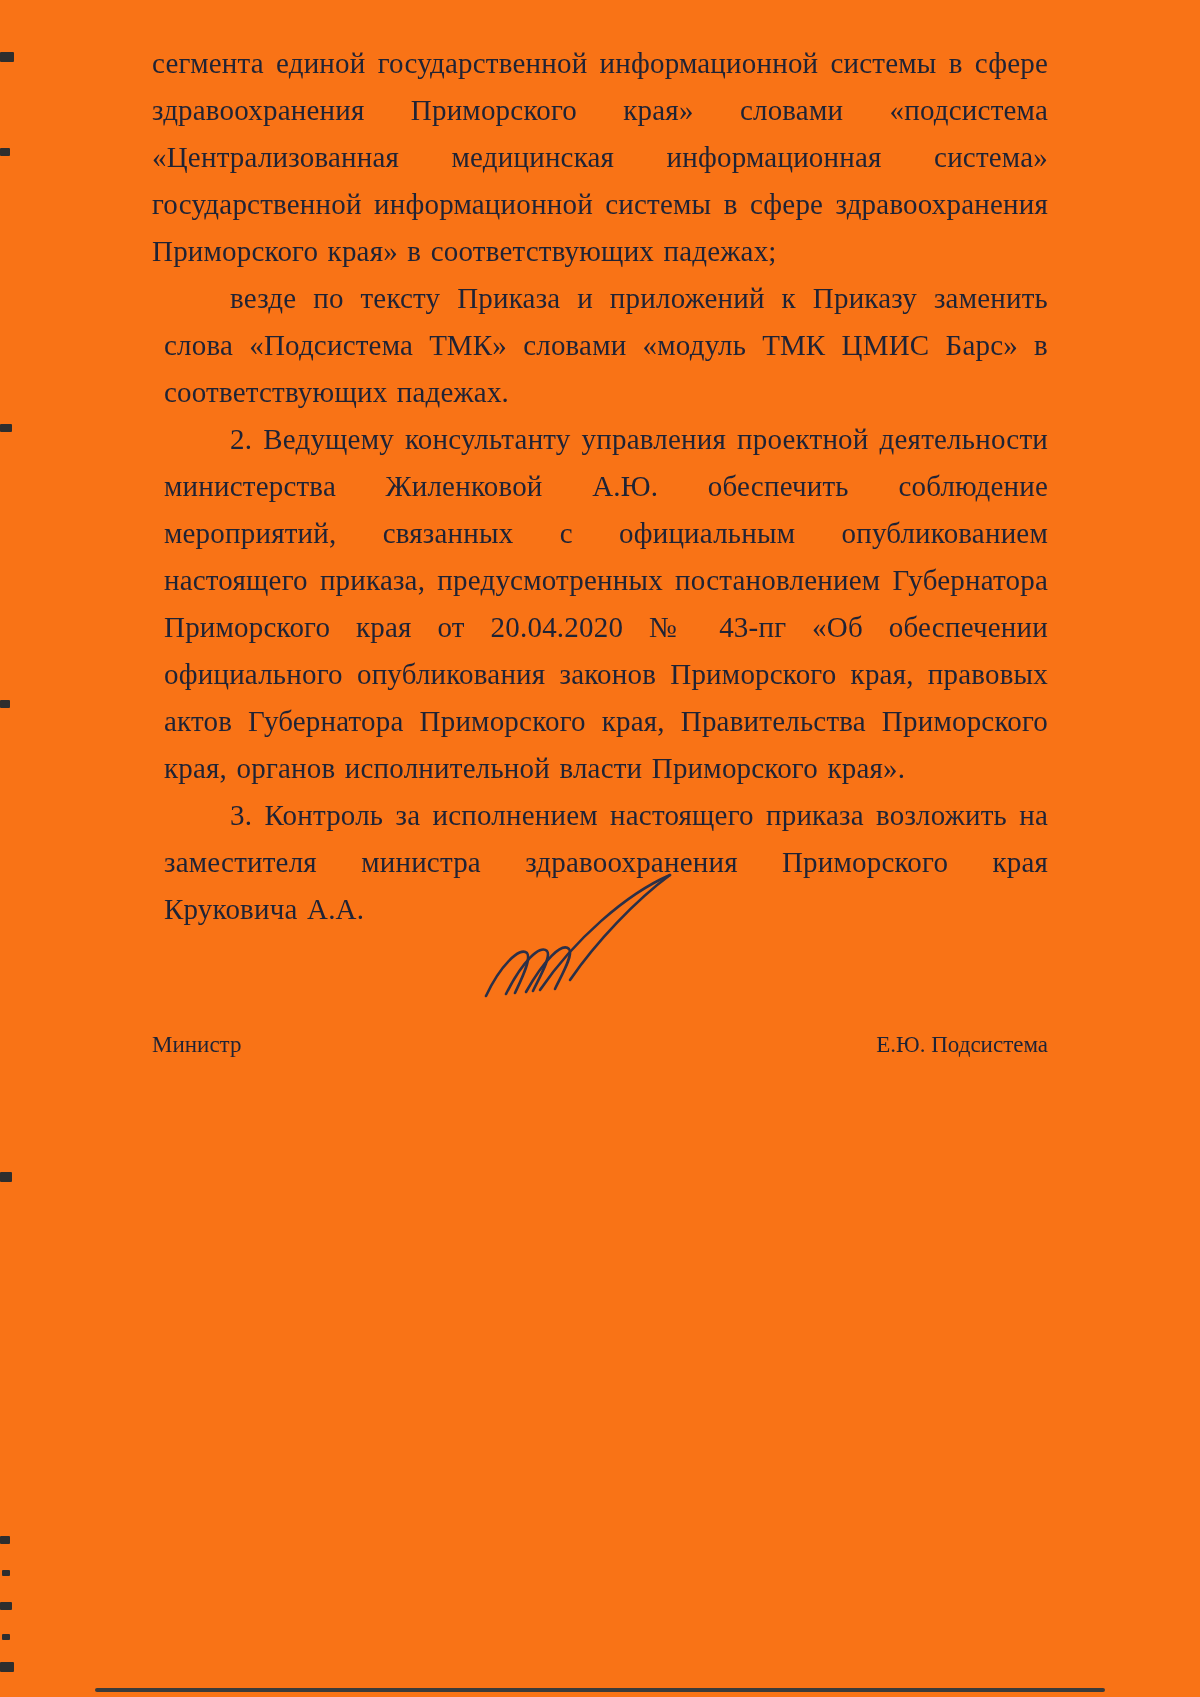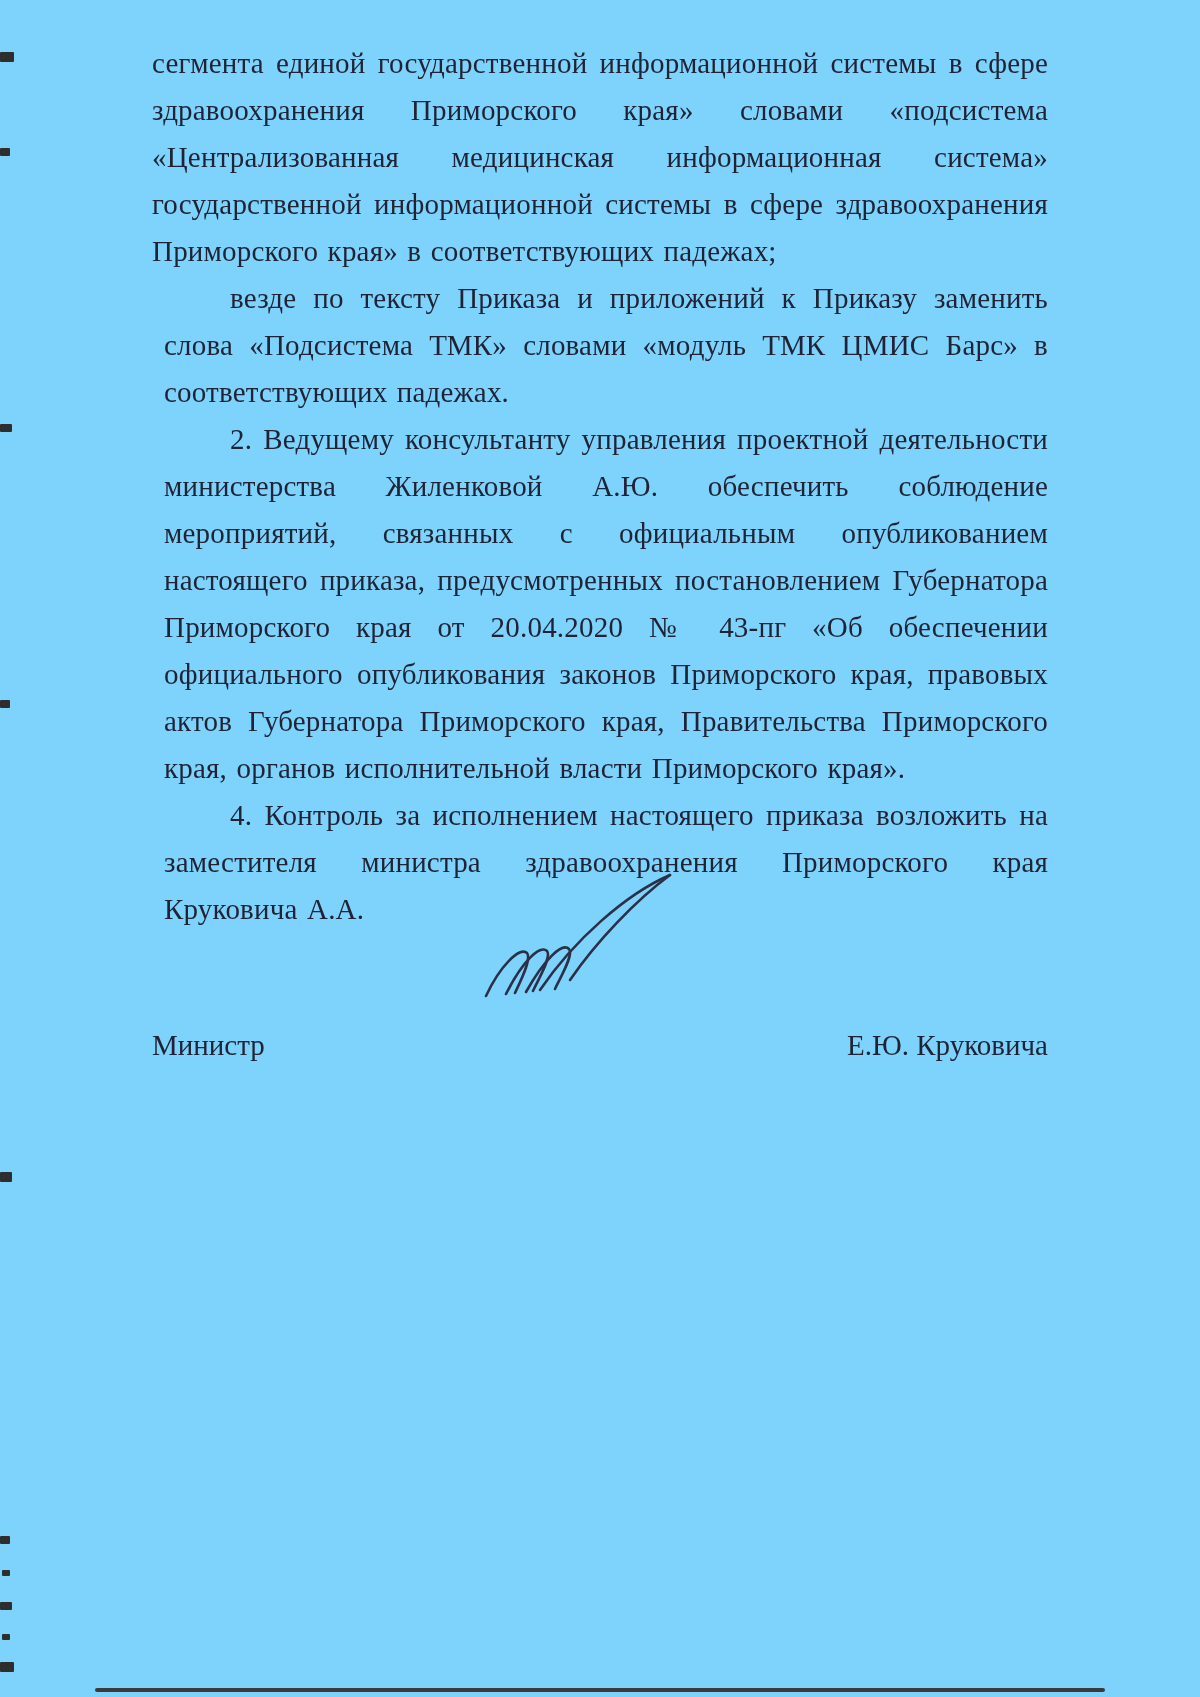--- a/index.html
+++ b/index.html
@@ -8,21 +8,21 @@
     width: 1200px;
     height: 1697px;
     position: relative;
     background: #fbfbfa;
     font-family: "Liberation Serif", "DejaVu Serif", serif;
     overflow: hidden;
   }
   .page {
     position: absolute;
     inset: 0;
-    background: #7dd3fc;
+    background: #f97316;
   }
   .content {
     position: absolute;
     left: 152px;
     top: 40px;
     width: 896px;
     color: #1f2335;
   }
   p.doc {
     margin: 0;
@@ -32,21 +32,21 @@
     text-align-last: left;
     word-spacing: 2px;
     letter-spacing: 0.2px;
   }
   p.doc.indent { text-indent: 66px; margin-left: 12px; }
   .signature-row {
     margin-top: 92px;
     display: flex;
     justify-content: space-between;
     align-items: baseline;
-    font-size: 29px;
+    font-size: 23px;
     line-height: 40px;
     color: #1f2335;
     gap: 28px;
   }
   .signature-mark {
     position: absolute;
     left: 470px;
     top: 868px;
     width: 215px;
     height: 140px;
@@ -69,25 +69,25 @@
 </style>
 </head>
 <body>
 
 <div class="page">
 
   <div class="content">
     <p class="doc">сегмента единой государственной информационной системы в сфере здравоохранения Приморского края» словами «подсистема «Централизованная медицинская информационная система» государственной информационной системы в сфере здравоохранения Приморского края» в соответствующих падежах;</p>
     <p class="doc indent">везде по тексту Приказа и приложений к Приказу заменить слова «Подсистема ТМК» словами «модуль ТМК ЦМИС Барс» в соответствующих падежах.</p>
     <p class="doc indent">2. Ведущему консультанту управления проектной деятельности министерства Жиленковой А.Ю. обеспечить соблюдение мероприятий, связанных с официальным опубликованием настоящего приказа, предусмотренных постановлением Губернатора Приморского края от 20.04.2020 № 43-пг «Об обеспечении официального опубликования законов Приморского края, правовых актов Губернатора Приморского края, Правительства Приморского края, органов исполнительной власти Приморского края».</p>
-    <p class="doc indent">4. Контроль за исполнением настоящего приказа возложить на заместителя министра здравоохранения Приморского края Круковича А.А.</p>
+    <p class="doc indent">3. Контроль за исполнением настоящего приказа возложить на заместителя министра здравоохранения Приморского края Круковича А.А.</p>
 
     <div class="signature-row">
       <span>Министр</span>
-      <span>Е.Ю. Круковича</span>
+      <span>Е.Ю. Подсистема</span>
     </div>
   </div>
 
   <svg class="signature-mark" viewBox="0 0 215 140" xmlns="http://www.w3.org/2000/svg">
     <g fill="none" stroke="#2b3048" stroke-width="2.6" stroke-linecap="round">
       <path d="M16 128 C 30 98, 50 78, 57 85 C 62 91, 50 114, 45 125"></path>
       <path d="M36 126 C 52 94, 70 76, 77 83 C 82 89, 68 112, 63 123"></path>
       <path d="M56 124 C 74 92, 92 74, 99 81 C 104 87, 90 110, 85 121"></path>
       <path d="M70 122 C 104 72, 156 26, 200 7"></path>
       <path d="M200 7 C 166 32, 126 74, 100 112"></path>

